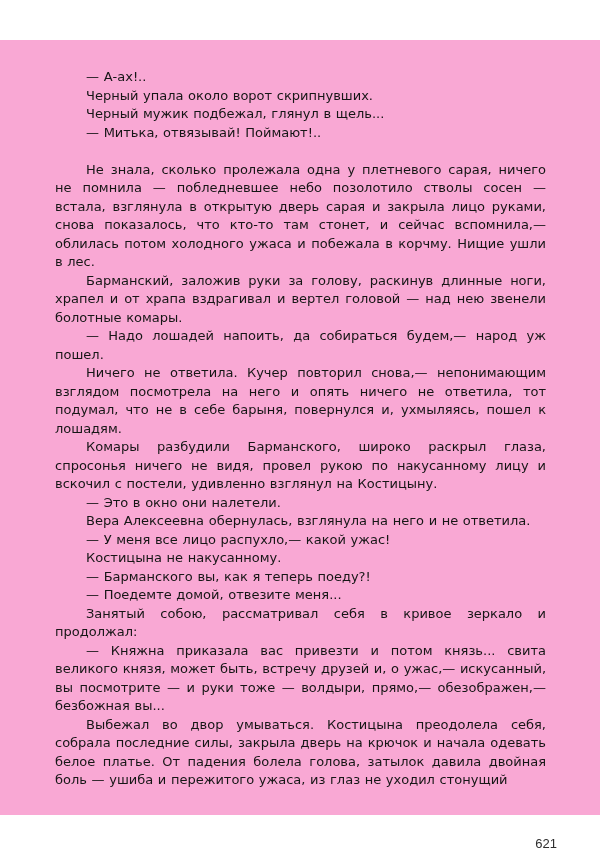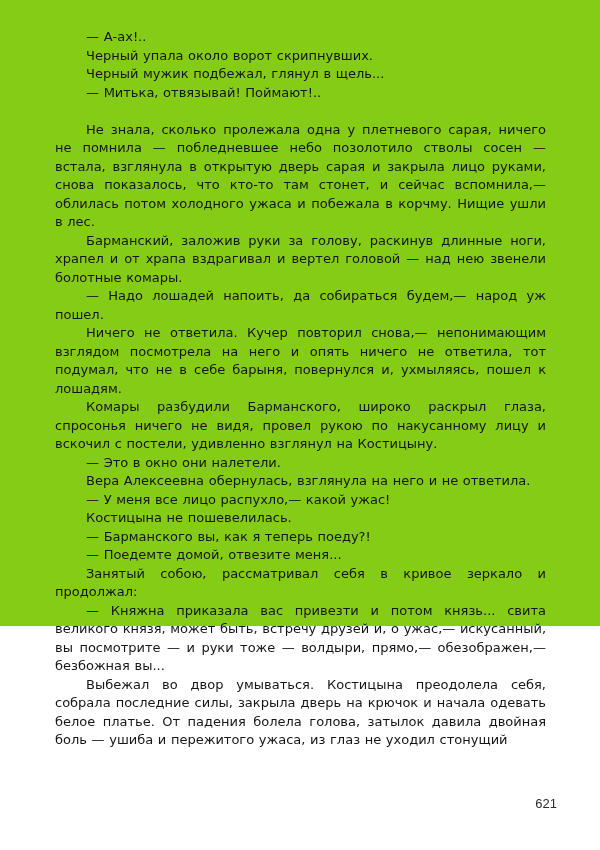--- a/index.html
+++ b/index.html
@@ -10,23 +10,24 @@
   body {
     width: 600px;
     height: 850px;
     font-family: "DejaVu Sans", sans-serif;
     color: #161616;
     overflow: hidden;
   }
   .book-page {
     position: relative;
     width: 600px;
-    height: 626px;
+    height: 775px;
     box-sizing: border-box;
-    background: #84cc16;
+    background: #f9a8d4;
+    margin-top: 40px;
   }
   .text-column {
     position: absolute;
     top: 28px;
     left: 55px;
     width: 491px;
     max-height: 762px;
     overflow: hidden;
   }
   .text-column p {
@@ -65,21 +66,21 @@
     <div class="section-break"></div>
 
     <p>Не знала, сколько пролежала одна у плетневого сарая, ничего не помнила — побледневшее небо позолотило стволы сосен — встала, взглянула в открытую дверь сарая и закрыла лицо руками, снова показалось, что кто-то там стонет, и сейчас вспомнила,— облилась потом холодного ужаса и побежала в корчму. Нищие ушли в лес.</p>
     <p>Барманский, заложив руки за голову, раскинув длинные ноги, храпел и от храпа вздрагивал и вертел головой — над нею звенели болотные комары.</p>
     <p>— Надо лошадей напоить, да собираться будем,— народ уж пошел.</p>
     <p>Ничего не ответила. Кучер повторил снова,— непонимающим взглядом посмотрела на него и опять ничего не ответила, тот подумал, что не в себе барыня, повернулся и, ухмыляясь, пошел к лошадям.</p>
     <p>Комары разбудили Барманского, широко раскрыл глаза, спросонья ничего не видя, провел рукою по накусанному лицу и вскочил с постели, удивленно взглянул на Костицыну.</p>
     <p>— Это в окно они налетели.</p>
     <p>Вера Алексеевна обернулась, взглянула на него и не ответила.</p>
     <p>— У меня все лицо распухло,— какой ужас!</p>
-    <p>Костицына не пошевелилась.</p>
+    <p>Костицына не накусанному.</p>
     <p>— Барманского вы, как я теперь поеду?!</p>
     <p>— Поедемте домой, отвезите меня...</p>
     <p>Занятый собою, рассматривал себя в кривое зеркало и продолжал:</p>
     <p>— Княжна приказала вас привезти и потом князь... свита великого князя, может быть, встречу друзей и, о ужас,— искусанный, вы посмотрите — и руки тоже — волдыри, прямо,— обезображен,— безбожная вы...</p>
     <p>Выбежал во двор умываться. Костицына преодолела себя, собрала последние силы, закрыла дверь на крючок и начала одевать белое платье. От падения болела голова, затылок давила двойная боль — ушиба и пережитого ужаса, из глаз не уходил стонущий</p>
 
   </div>
 
   <div class="page-number">621</div>
 </div>

